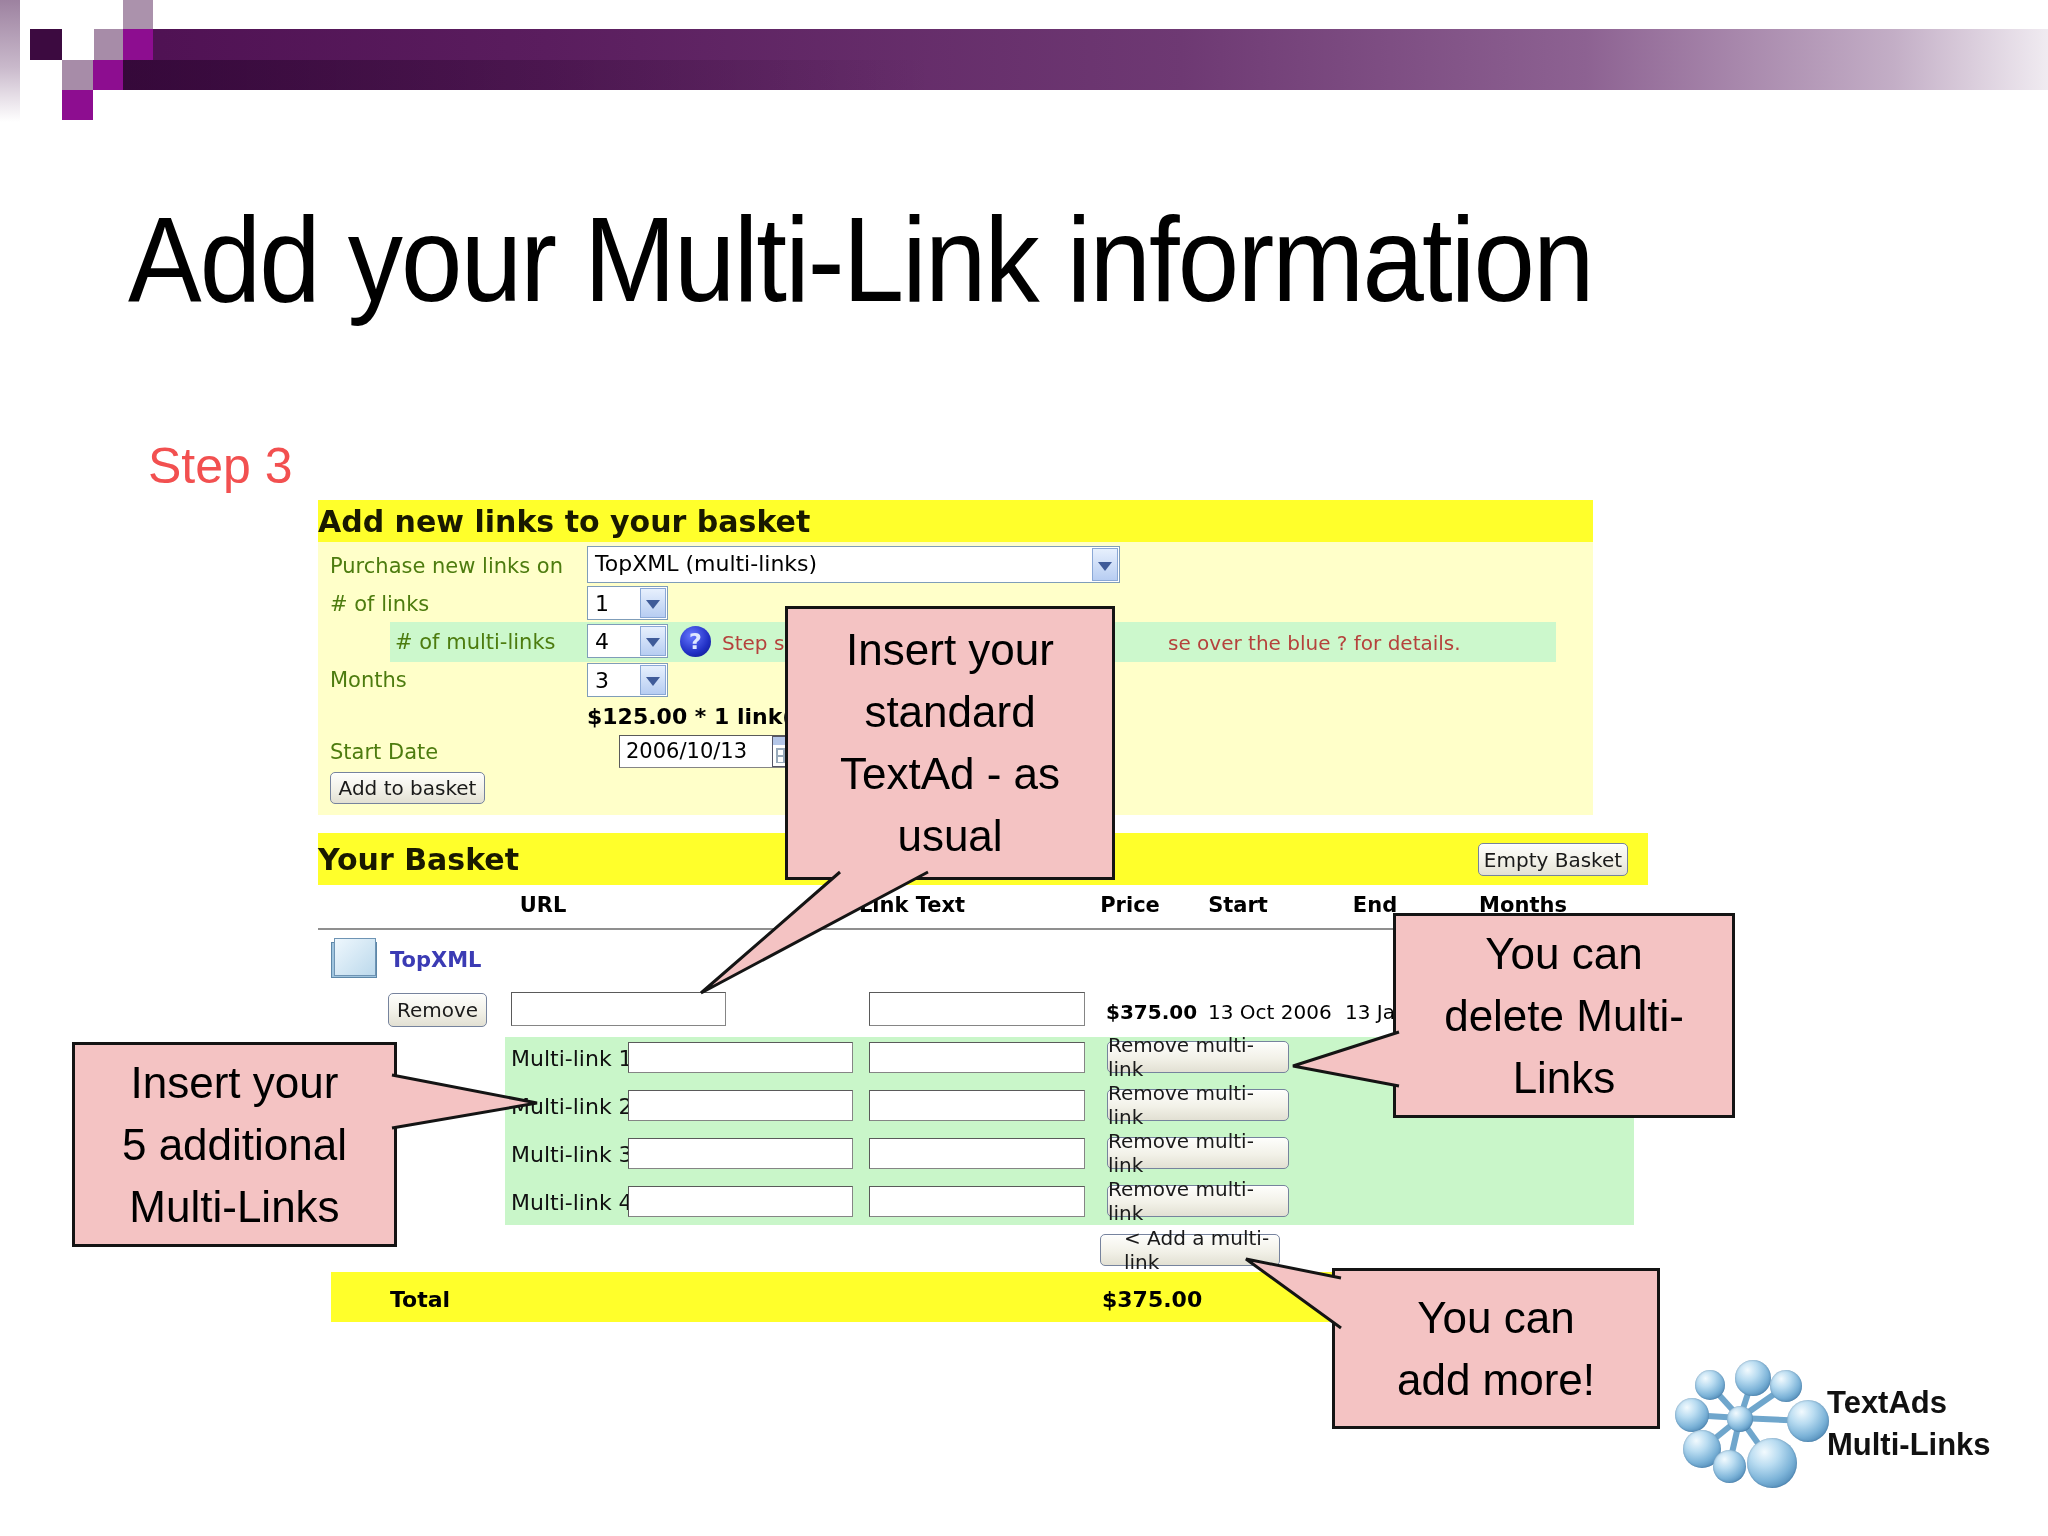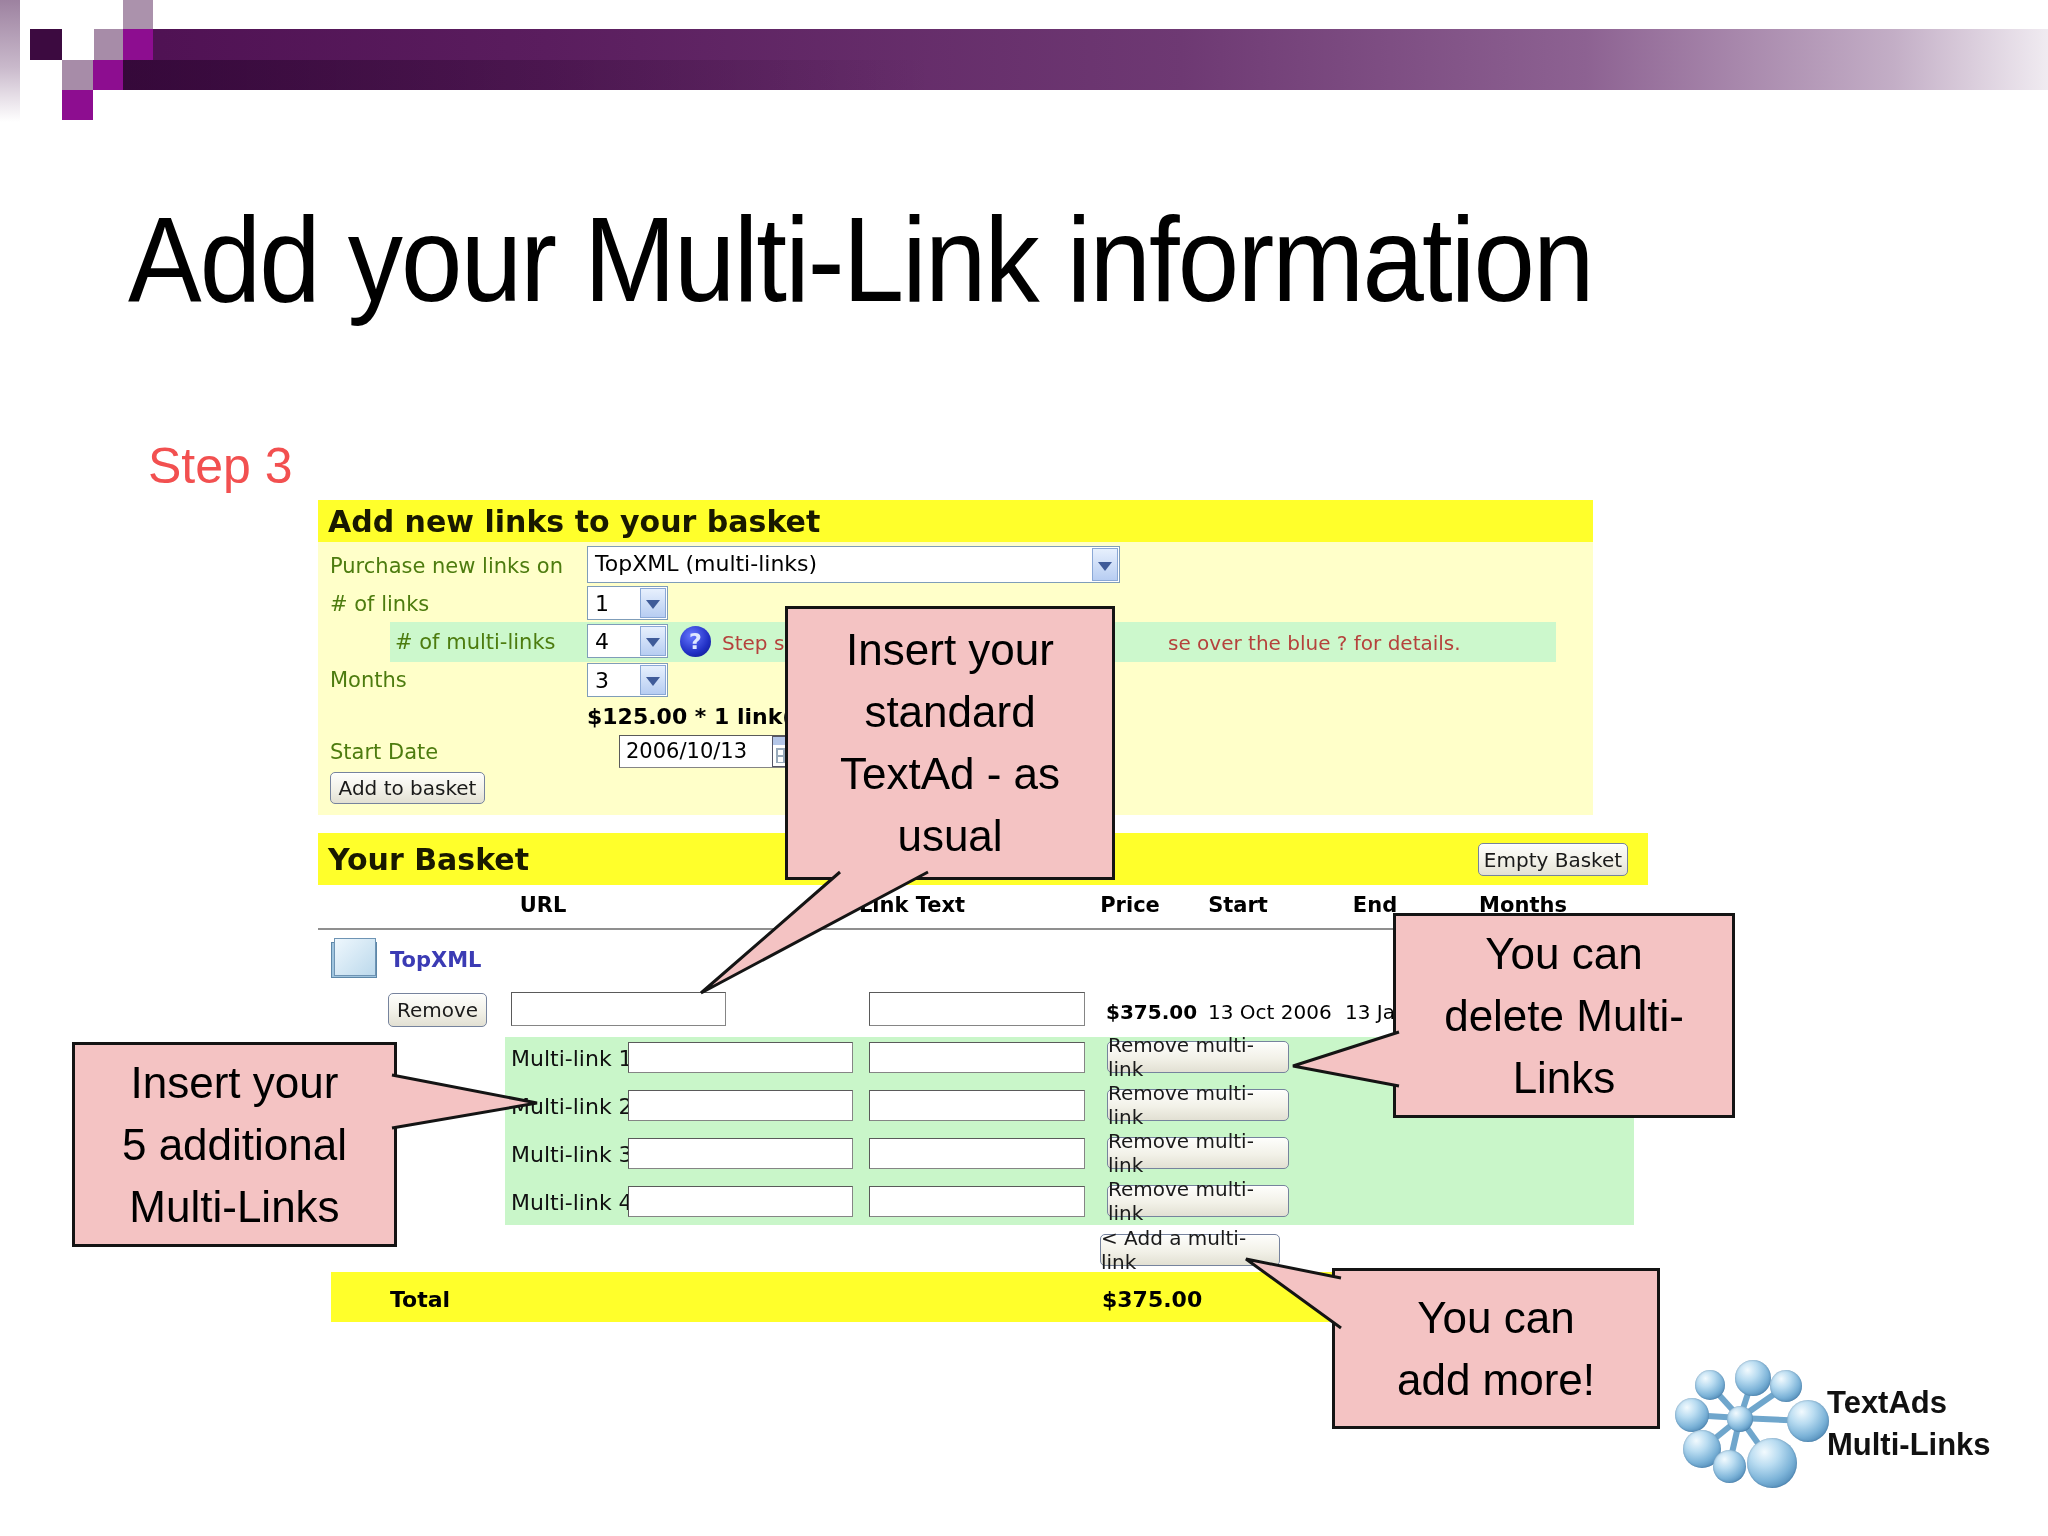--- a/index.html
+++ b/index.html
@@ -18,21 +18,21 @@
 
   
   .title{left:128px;top:196px;font-size:120px;line-height:1.05;letter-spacing:-2px;
     transform:scaleX(.92);transform-origin:left top;white-space:nowrap;
     font-family:"Liberation Sans",sans-serif;}
   .step{left:148px;top:437px;font-size:50px;color:#f25050;font-family:"Liberation Sans",sans-serif;}
 
   
   .panel-top{left:318px;top:500px;width:1275px;height:315px;background:#ffffc9;}
   .band{background:#ffff2b;font-weight:bold;font-size:30px;color:#191900;
-        display:flex;align-items:center;padding-left:10px;box-sizing:border-box;}
+        display:flex;align-items:center;padding-left:0;box-sizing:border-box;}
   .band-add{left:318px;top:500px;width:1275px;height:42px;}
   .band-basket{left:318px;top:833px;width:1330px;height:52px;}
   .flabel{font-size:21px;color:#4d7c0f;}
   .greenband{left:390px;top:622px;width:1166px;height:40px;background:#ccf8cc;}
   .redtext{font-size:20px;color:#b5423c;}
   .sel{background:#fff;border:1px solid #7f9db9;box-sizing:border-box;font-size:22px;
        padding:4px 30px 0 7px;overflow:hidden;white-space:nowrap;}
   .sel .arrow{position:absolute;right:1px;top:1px;bottom:1px;width:26px;
        background:linear-gradient(#e7f0fd,#b7cdf2);border:1px solid #8aa8d6;box-sizing:border-box;}
   .sel .arrow::after{content:"";position:absolute;left:50%;top:50%;margin:-3px 0 0 -7px;
@@ -170,21 +170,21 @@
   <div class="abs mlabel" style="left:511px;top:1142px;">Multi-link 3</div>
   <div class="abs input" style="left:628px;top:1138px;width:225px;height:31px;"></div>
   <div class="abs input" style="left:869px;top:1138px;width:216px;height:31px;"></div>
   <div class="abs btn" style="left:1107px;top:1137px;width:182px;height:32px;">Remove multi-link</div>
 
   <div class="abs mlabel" style="left:511px;top:1190px;">Multi-link 4</div>
   <div class="abs input" style="left:628px;top:1186px;width:225px;height:31px;"></div>
   <div class="abs input" style="left:869px;top:1186px;width:216px;height:31px;"></div>
   <div class="abs btn" style="left:1107px;top:1185px;width:182px;height:32px;">Remove multi-link</div>
 
-  <div class="abs btn" style="left:1100px;top:1234px;width:180px;height:32px;">&lt; Add a multi-link</div>
+  <div class="abs btn" style="left:1100px;top:1234px;width:180px;height:32px;padding-left:23px;">&lt; Add a multi-link</div>
 
   <div class="abs" style="left:331px;top:1272px;width:1310px;height:50px;background:#ffff2b;"></div>
   <div class="abs bold" style="left:390px;top:1287px;font-size:22px;">Total</div>
   <div class="abs bold" style="left:1102px;top:1287px;font-size:22px;">$375.00</div>
 
   <div class="abs callout" style="left:785px;top:606px;width:330px;height:274px;">Insert your
 standard
 TextAd - as
 usual</div>
   <div class="abs callout" style="left:72px;top:1042px;width:325px;height:205px;">Insert your

